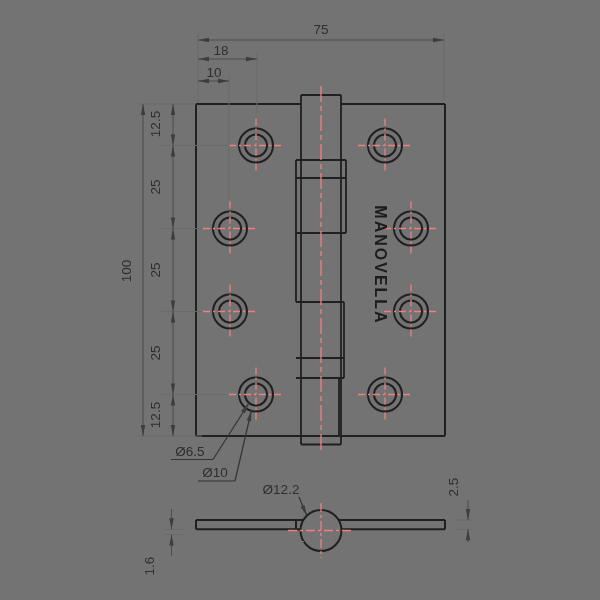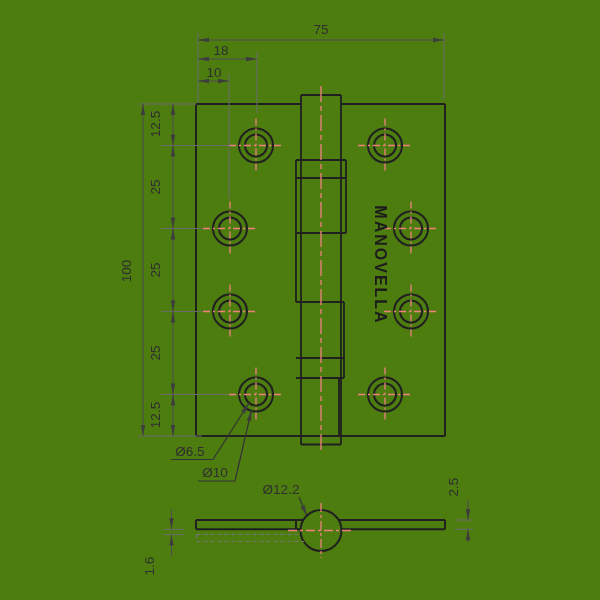--- a/index.html
+++ b/index.html
@@ -1,16 +1,16 @@
 <!DOCTYPE html>
 <html><head>
 <meta charset="utf-8">
 <style>
   html,body{margin:0;padding:0;background:#ffffff;width:600px;height:600px;overflow:hidden;}
-  .stage{position:relative;width:600px;height:600px;background:#4d7c0f;
+  .stage{position:relative;width:600px;height:600px;background:#737373;
          font-family:"Liberation Sans", sans-serif;text-align:right;}
   svg{display:block}
   text{font-family:"Liberation Sans", sans-serif;fill:#2f2f2f;}
   .dimtxt{font-size:13.5px;}
   .brandtxt{font-size:16px;font-weight:600;letter-spacing:2px;fill:#1c1c1c;}
 </style>
 </head>
 <body>
 
 <div class="stage">

